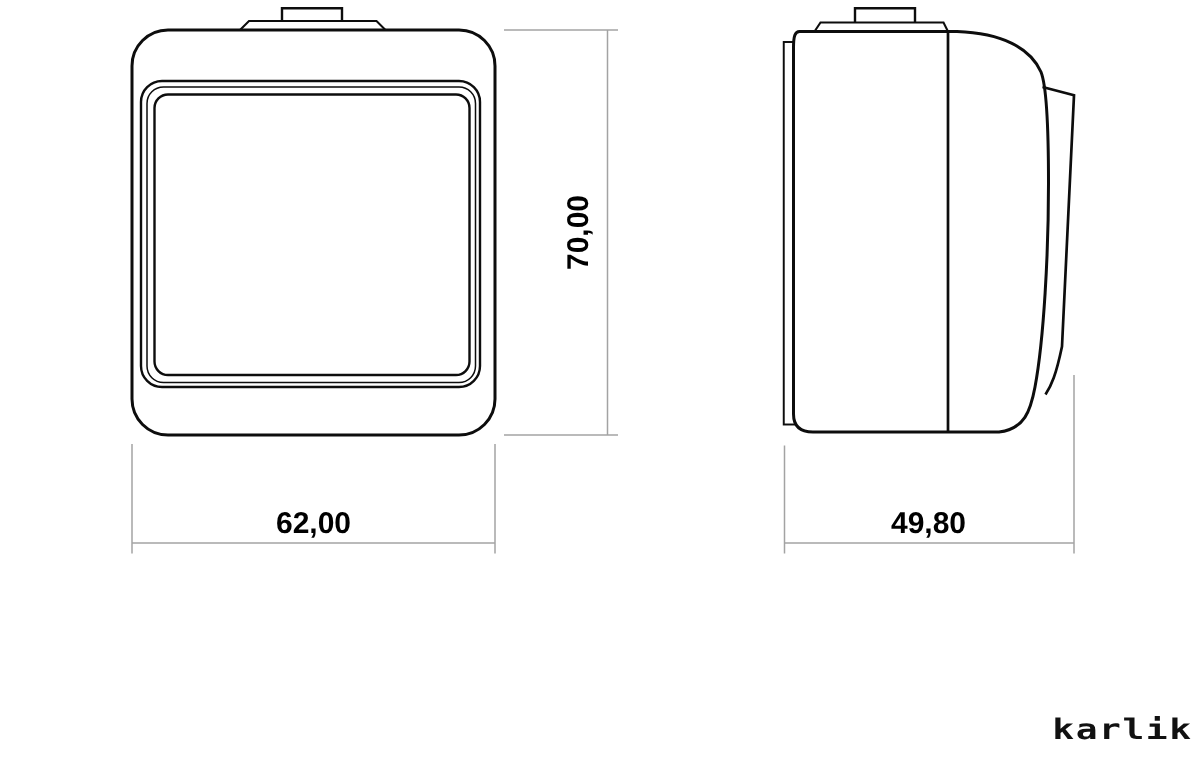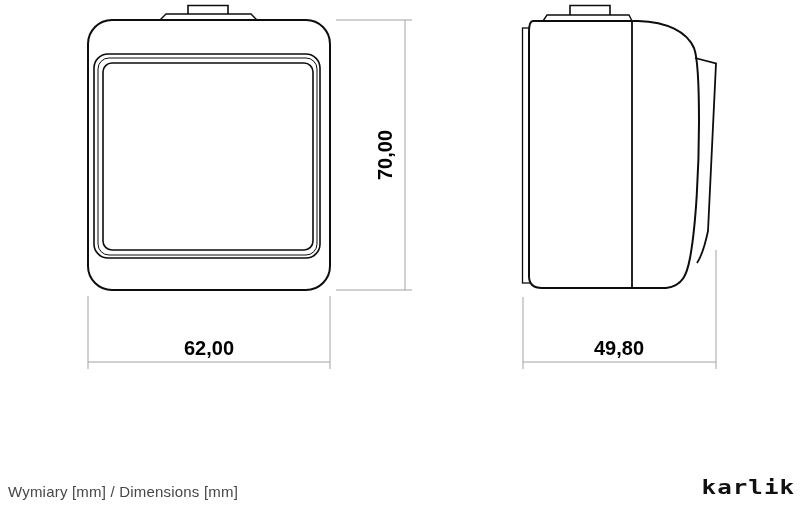--- a/index.html
+++ b/index.html
@@ -114,15 +114,14 @@
     </g>
 
     <g>
       <line class="dimline" x1="523" y1="297" x2="523" y2="369"></line>
       <line class="dimline" x1="716" y1="250" x2="716" y2="369"></line>
       <line class="dimline" x1="523" y1="362" x2="716" y2="362"></line>
       <text class="dimtext" text-anchor="middle" x="619" y="355">49,80</text>
     </g>
   </svg>
 
-  <div class="footer-caption">Wymiary [mm] / Dimensions [mm]</div>
   <div class="brand-logo">karlik</div>
 </div>
 
 </body></html>

